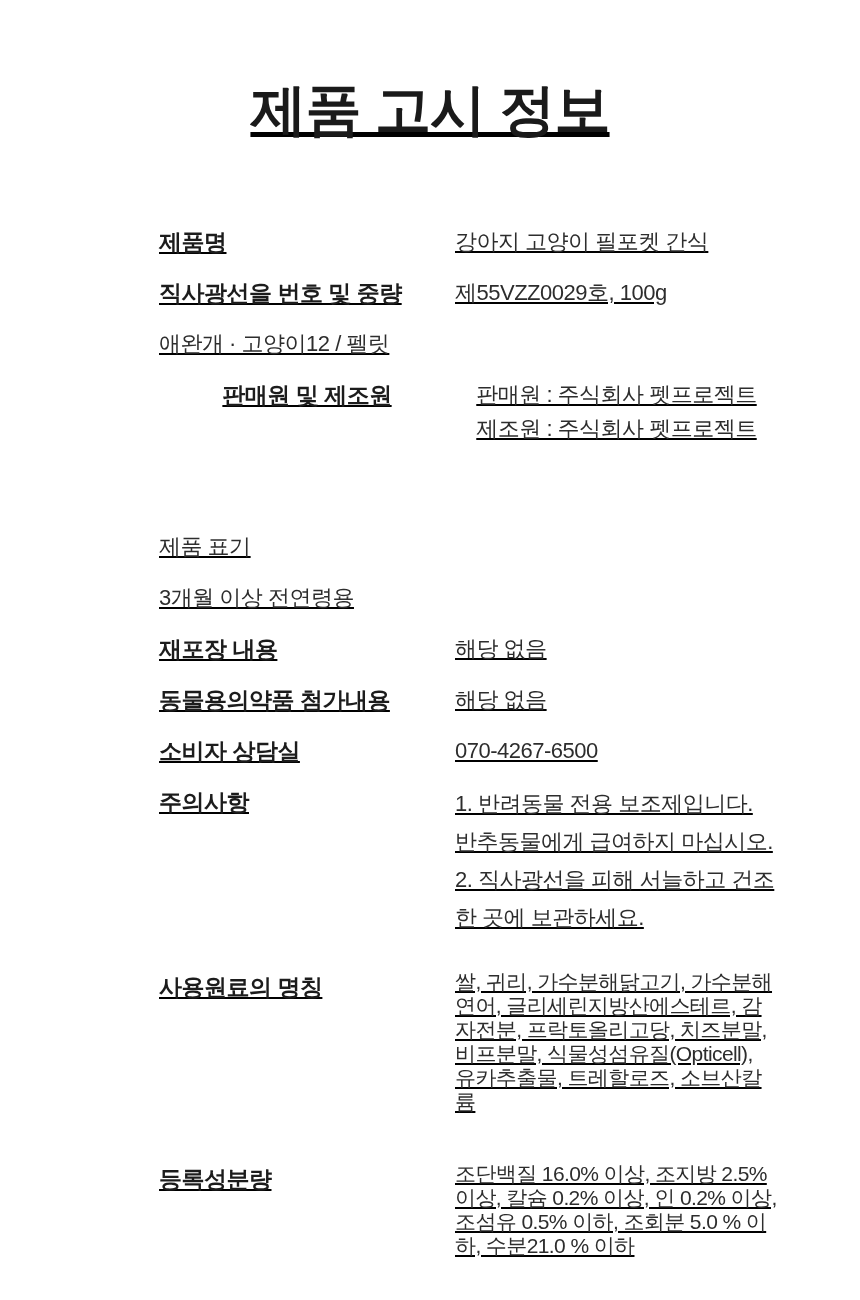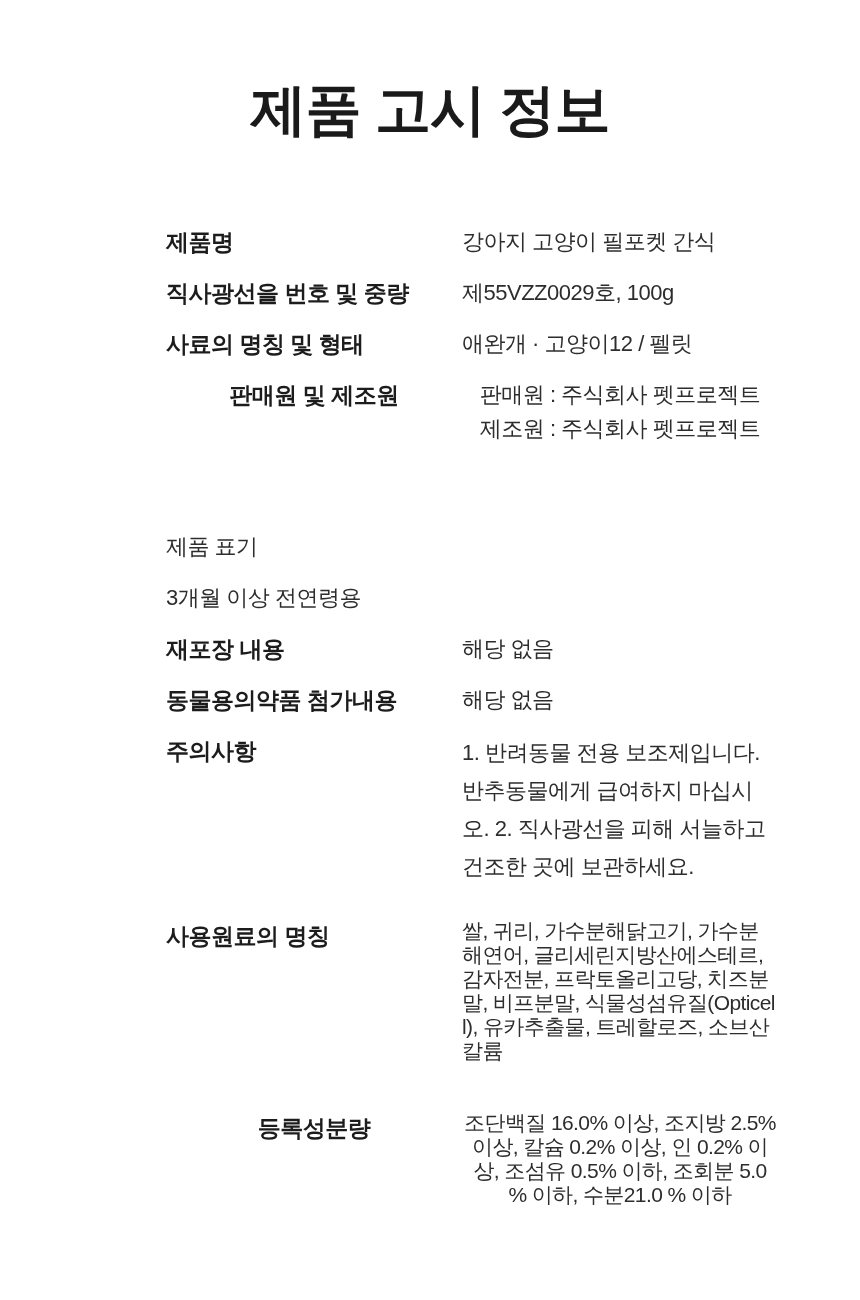--- a/index.html
+++ b/index.html
@@ -9,37 +9,37 @@
     font-family: "Liberation Sans", "DejaVu Sans", sans-serif;
   }
 
   .page {
     position: relative;
     width: 736px;
     min-height: 1300px;
     margin: 0 auto;
     background: #ffffff;
     overflow: hidden;
+    text-decoration: underline;
   }
 
   .page-title {
     margin-top: 76px;
     text-align: center;
     font-size: 56px;
     line-height: 68px;
     font-weight: 800;
     letter-spacing: -1px;
     color: #1a1a1a;
   }
 
   .info-table {
     margin-top: 81px;
     padding-left: 97px;
     padding-right: 20px;
-    margin-left: 7px;
   }
 
   .row {
     display: flex;
     align-items: flex-start;
     margin-bottom: 17px;
   }
 
   .row-label {
     flex: 0 0 296px;
@@ -65,21 +65,21 @@
 
   .row.caution { margin-bottom: 33px; }
   .row.caution .row-value { line-height: 38px; }
 
   .row.small-text .row-value {
     font-size: 21px;
     line-height: 24px;
     letter-spacing: -0.6px;
   }
   .row.small-text { margin-bottom: 48px; }
-  .row.small-text:last-child { margin-bottom: 0; text-align: center; }
+  .row.small-text:last-child { margin-bottom: 0; }
 
   .multi-line .value-line { display: block; }
 </style>
 </head>
 <body>
 
 <div class="page">
 
   <h1 class="page-title">제품 고시 정보</h1>
 
@@ -89,21 +89,20 @@
       <div class="row-label">제품명</div>
       <div class="row-value">강아지 고양이 필포켓 간식</div>
     </div>
 
     <div class="row">
       <div class="row-label">직사광선을 번호 및 중량</div>
       <div class="row-value">제55VZZ0029호, 100g</div>
     </div>
 
     <div class="row">
-      <div class="row-label">사료의 명칭 및 형태</div>
       <div class="row-value">애완개 · 고양이12 / 펠릿</div>
     </div>
 
     <div class="row gap-after">
       <div class="row-label">판매원 및 제조원</div>
       <div class="row-value multi-line">
         <span class="value-line">판매원 : 주식회사 펫프로젝트</span>
         <span class="value-line">제조원 : 주식회사 펫프로젝트</span>
       </div>
     </div>
@@ -119,20 +118,24 @@
     <div class="row">
       <div class="row-label">재포장 내용</div>
       <div class="row-value">해당 없음</div>
     </div>
 
     <div class="row">
       <div class="row-label">동물용의약품 첨가내용</div>
       <div class="row-value">해당 없음</div>
     </div>
 
+    <div class="row">
+      <div class="row-label">소비자 상담실</div>
+      <div class="row-value">070-4267-6500</div>
+    </div>
 
     <div class="row caution">
       <div class="row-label">주의사항</div>
       <div class="row-value">1. 반려동물 전용 보조제입니다. 반추동물에게 급여하지 마십시오. 2. 직사광선을 피해 서늘하고 건조한 곳에 보관하세요.</div>
     </div>
 
     <div class="row small-text">
       <div class="row-label">사용원료의 명칭</div>
       <div class="row-value">쌀, 귀리, 가수분해닭고기, 가수분해연어, 글리세린지방산에스테르, 감자전분, 프락토올리고당, 치즈분말, 비프분말, 식물성섬유질(Opticell), 유카추출물, 트레할로즈, 소브산칼륨</div>
     </div>

